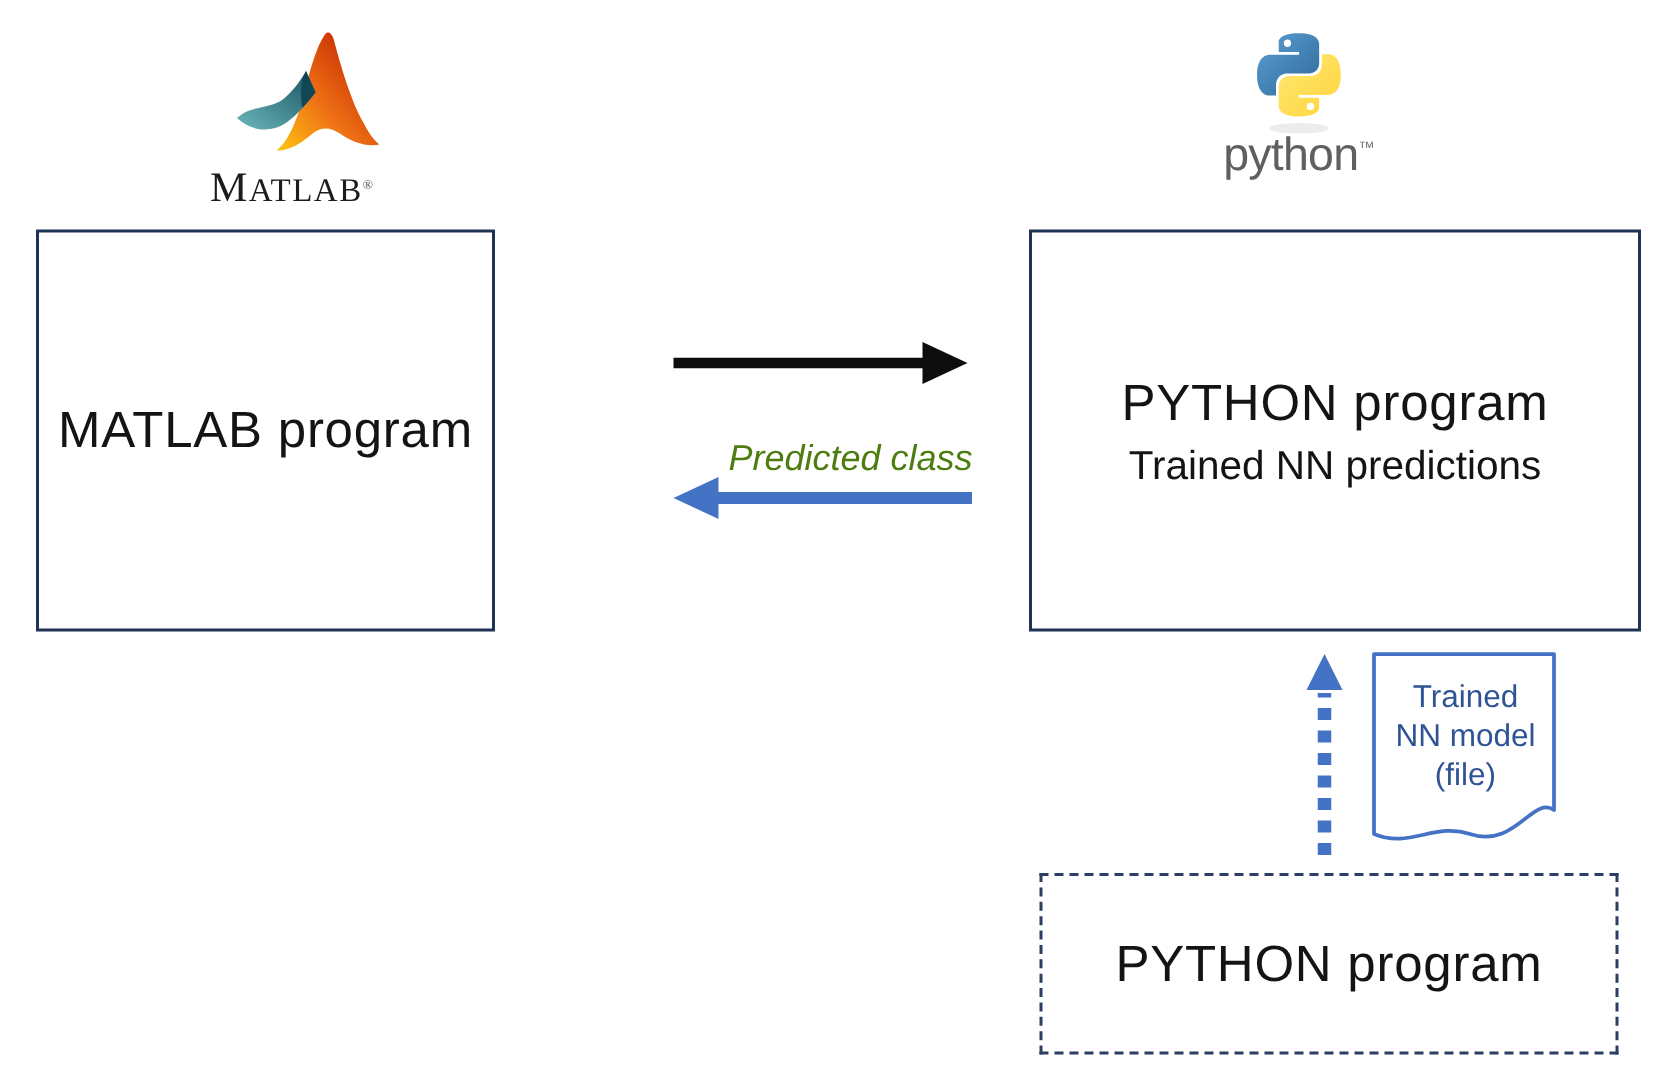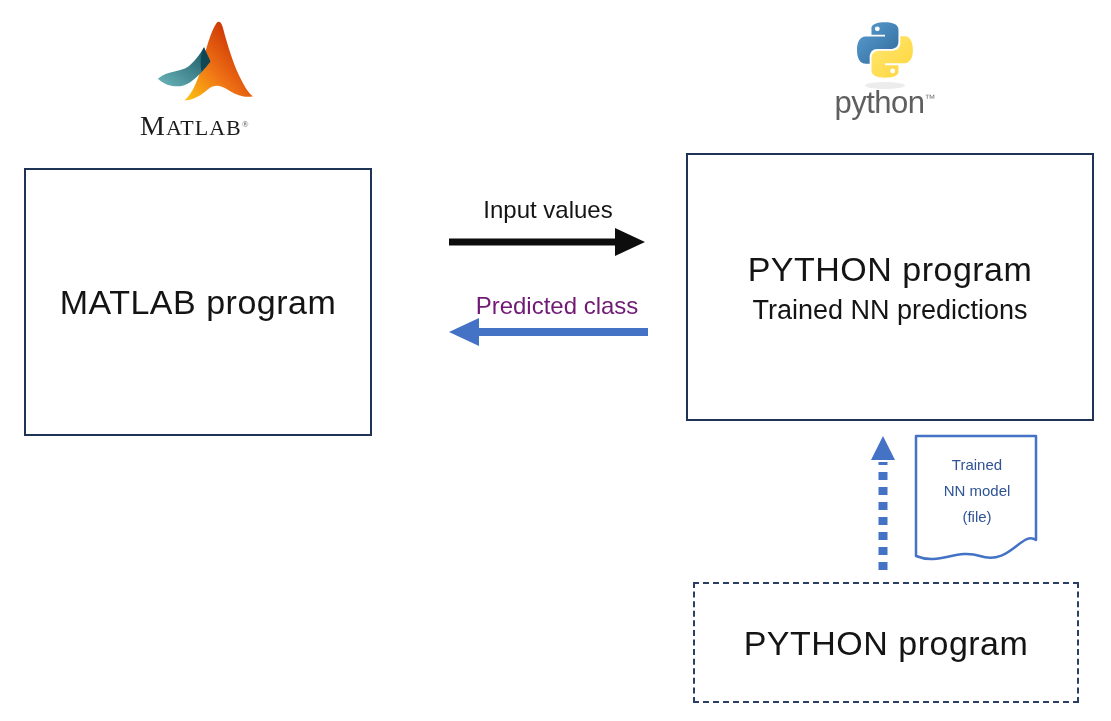--- a/index.html
+++ b/index.html
@@ -6,52 +6,52 @@
   .canvas{
     position:relative;width:1111px;height:721px;background:#ffffff;
     font-family:"Liberation Sans", sans-serif;overflow:hidden;
   }
   
   .node{
     position:absolute;background:#fff;border:2px solid #1e3355;
     display:flex;flex-direction:column;align-items:center;justify-content:center;
     text-align:center;box-sizing:border-box;
   }
-  #matlab-box{left:24px;top:168px;width:348px;height:268px;}
+  #matlab-box{left:24px;top:153px;width:306px;height:268px;}
   #python-box{left:686px;top:153px;width:408px;height:268px;}
   #training-box{left:693px;top:582px;width:386px;height:121px;border:2px dashed #2a3f63;}
   .node-title{font-size:34px;line-height:44px;color:#141414;letter-spacing:.5px;}
   .node-sub{font-size:27px;line-height:34px;color:#141414;white-space:pre-line;margin-top:2px;}
   
   .edge-label{position:absolute;font-size:24px;line-height:30px;text-align:center;}
   #input-label{left:448px;top:195px;width:200px;color:#141414;}
-  #predicted-label{left:452px;top:291px;width:210px;color:#701a75;}
+  #predicted-label{left:462px;top:291px;width:210px;color:#4d7c0f;font-style:italic;}
   
   .overlay{position:absolute;left:0;top:0;pointer-events:none;}
   .arrow-black{stroke:#0d0d0d;}
   .head-black{fill:#0d0d0d;}
   .arrow-blue{stroke:#4472C4;}
   .head-blue{fill:#4472C4;}
   
   #file-shape-svg{position:absolute;left:914px;top:434px;}
   #file-label{
     position:absolute;left:918px;top:452px;width:118px;text-align:center;
-    font-size:15px;line-height:26px;color:#2F5496;white-space:pre-line;
+    font-size:21px;line-height:26px;color:#2F5496;white-space:pre-line;
   }
   
   #matlab-logo{position:absolute;left:140px;top:18px;width:130px;text-align:left;}
   #matlab-logo svg{display:block;margin:0 auto;}
   .matlab-wordmark{
     font-family:"Liberation Serif", serif;color:#1c1c1c;
     font-size:22px;letter-spacing:1px;margin-top:-2px;white-space:nowrap;
   }
   .matlab-wordmark .cap{font-size:28px;}
   .matlab-wordmark sup{font-size:9px;color:#555;}
   
-  #python-logo{position:absolute;left:815px;top:22px;width:140px;text-align:center;}
+  #python-logo{position:absolute;left:796px;top:22px;width:140px;text-align:center;}
   #python-logo svg{display:block;margin:0 auto;}
   .py-shadow{
     width:40px;height:7px;border-radius:50%;background:#e2e2e2;opacity:.65;
     margin:4px auto 0 auto;
   }
   .py-wordmark{
     font-size:31px;color:#5f5f5f;letter-spacing:-.5px;margin-top:-4px;white-space:nowrap;
   }
   .py-wordmark sup{font-size:11px;color:#777;letter-spacing:0;}
 </style>
@@ -121,21 +121,20 @@
     <g>
       <line class="arrow-blue" x1="477" y1="332" x2="648" y2="332" stroke-width="8"></line>
       <polygon class="head-blue" points="449,332 479,318 479,346"></polygon>
     </g>
     <g>
       <line class="arrow-blue" x1="883" y1="570" x2="883" y2="462" stroke-width="9" stroke-dasharray="8 7"></line>
       <polygon class="head-blue" points="883,436 871,460 895,460"></polygon>
     </g>
   </svg>
 
-  <div class="edge-label" id="input-label">Input values</div>
   <div class="edge-label" id="predicted-label">Predicted class</div>
 
   <svg id="file-shape-svg" width="124" height="146" viewBox="0 0 124 146">
     <path d="M2 2 L122 2 L122 106 C108 96 96 132 66 122 C42 114 26 132 2 122 Z" fill="#ffffff" stroke="#4472C4" stroke-width="2.5" stroke-linejoin="round"></path>
   </svg>
   <div id="file-label">Trained
 NN model
 (file)</div>
 
 </div>

